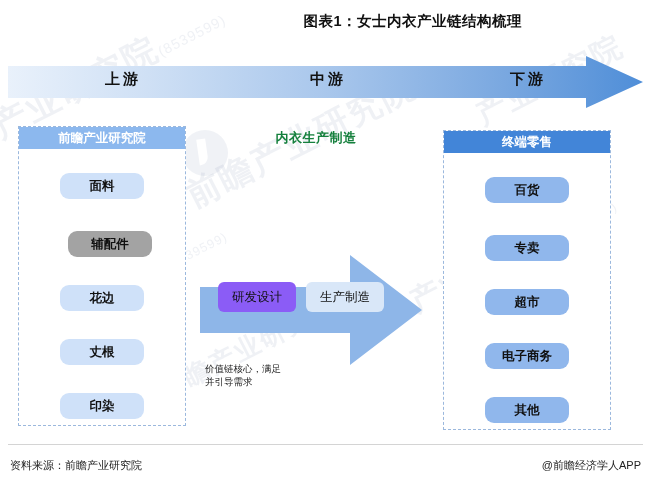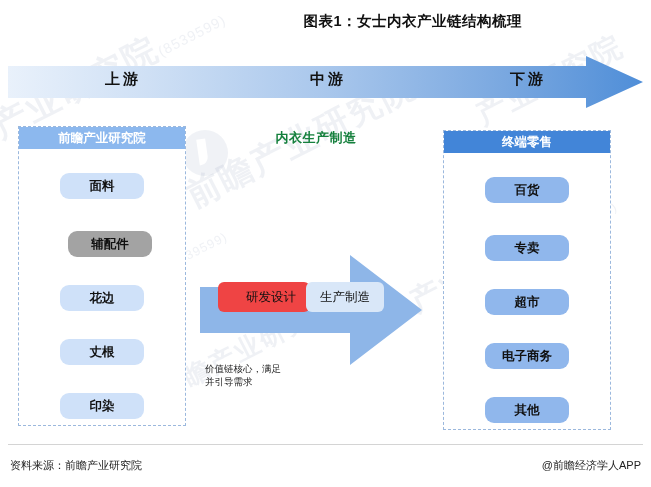--- a/index.html
+++ b/index.html
@@ -262,21 +262,21 @@
     <div class="node" style="top: 158px; background: rgb(207, 225, 249);">花边</div>
     <div class="node" style="top: 266px; background: rgb(207, 225, 249);">印染</div>
   </div>
 
   <div class="center-head">内衣生产制造</div>
   <div class="mid-arrow-wrap">
     <svg width="222" height="110" viewBox="0 0 222 110">
       <path d="M0,32 L150,32 L150,0 L222,55 L150,110 L150,78 L0,78 Z" fill="#8eb6e8"></path>
     </svg>
   </div>
-  <div class="mid-node mid-node-a" style="background: #ef4444; padding-left: 14px;">研发设计</div>
+  <div class="mid-node mid-node-a" style="background: #8b5cf6;">研发设计</div>
   <div class="mid-node mid-node-b" style="background: rgb(217, 231, 248);">生产制造</div>
   <div class="note note-mid">价值链核心，满足
 并引导需求</div>
 
   <div class="panel panel-right">
     <div class="panel-head" style="background: rgb(66, 133, 216);">终端零售</div>
     <div class="node" style="top: 46px; background: rgb(144, 183, 236);">百货</div>
     <div class="node" style="top: 104px; background: rgb(144, 183, 236);">专卖</div>
     <div class="node" style="top: 158px; background: rgb(144, 183, 236);">超市</div>
     <div class="node" style="top: 212px; background: rgb(144, 183, 236);">电子商务</div>

